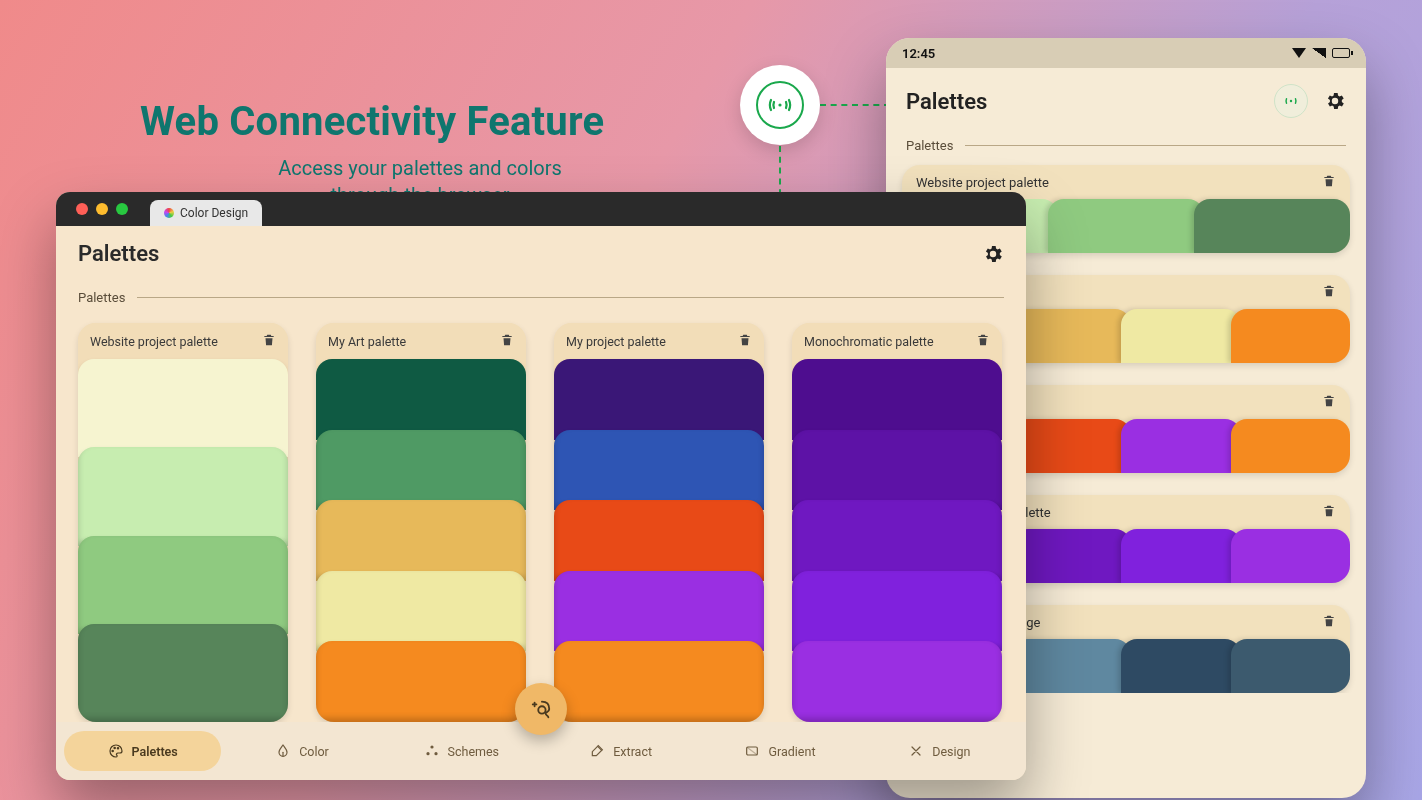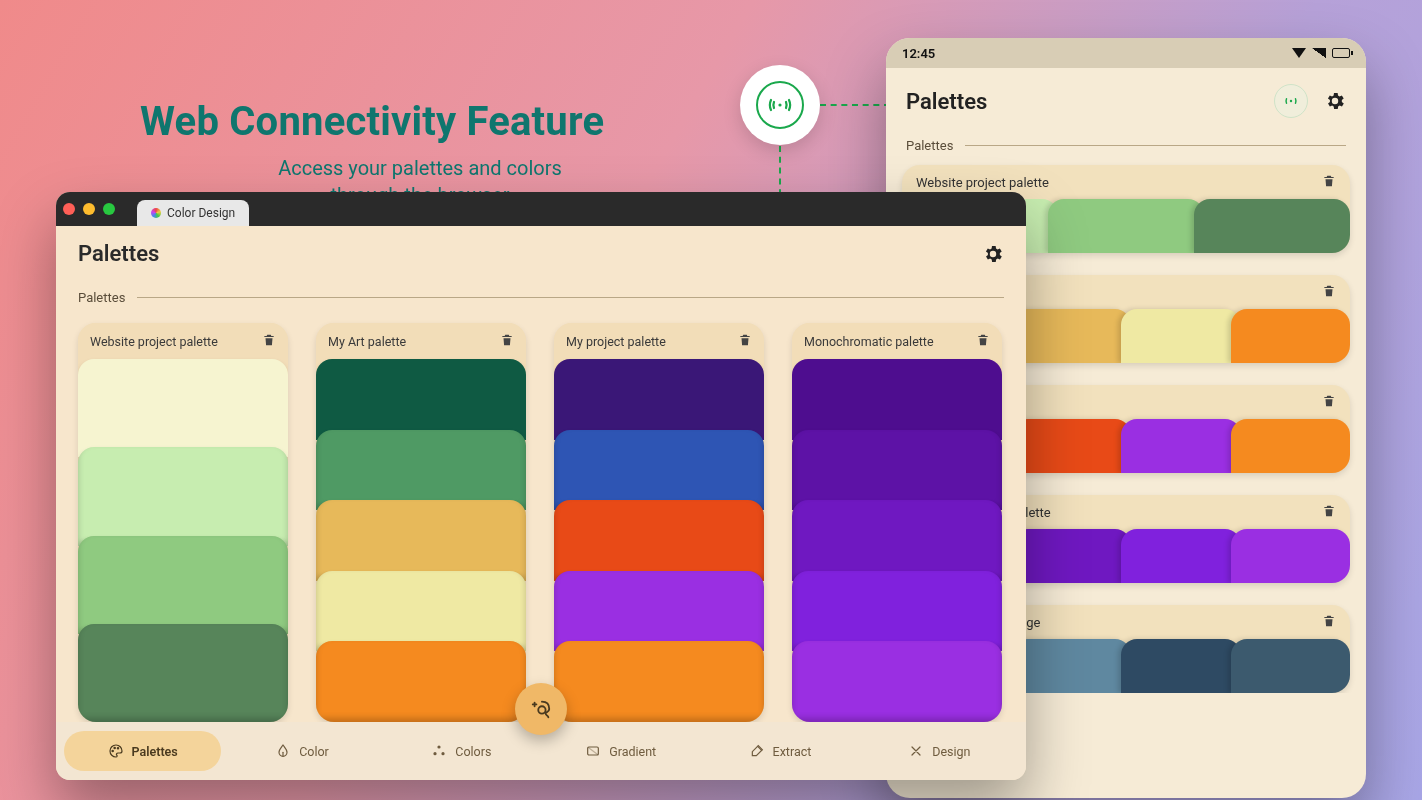--- a/index.html
+++ b/index.html
@@ -54,21 +54,21 @@
     overflow: hidden;
     box-shadow: 0 30px 60px rgba(0,0,0,.35);
     background: #f7e6cc;
     display: flex; flex-direction: column;
     z-index: 10;
   }
   .titlebar {
     height: 34px;
     background: #2a2a2a;
     display: flex; align-items: center;
-    padding: 0 7px;
+    padding: 0 20px;
     gap: 8px;
   }
   .dot { width: 12px; height: 12px; border-radius: 50%; }
   .dot.red    { background: #ff5f57; }
   .dot.yellow { background: #febc2e; }
   .dot.green  { background: #28c840; }
   .tab {
     margin-left: 14px;
     background: #e8e8e8;
     height: 26px;
@@ -444,36 +444,36 @@
           <path d="M12 14v5" stroke-linecap="round"></path>
         </svg>
         <span>Color</span>
       </div>
       <div class="nav-item">
         <svg viewBox="0 0 24 24" fill="currentColor">
           <circle cx="12" cy="6" r="2.4"></circle>
           <circle cx="6" cy="16" r="2.4"></circle>
           <circle cx="18" cy="16" r="2.4"></circle>
         </svg>
-        <span>Colors</span>
+        <span>Schemes</span>
+      </div>
+      <div class="nav-item">
+        <svg viewBox="0 0 24 24" fill="none" stroke="currentColor" stroke-width="1.8" stroke-linecap="round">
+          <path d="M14 4l6 6-9 9H5v-6z"></path>
+          <path d="M13 5l6 6"></path>
+        </svg>
+        <span>Extract</span>
       </div>
       <div class="nav-item">
         <svg viewBox="0 0 24 24" fill="none" stroke="currentColor" stroke-width="1.8">
           <rect x="4" y="6" width="16" height="12" rx="2"></rect>
           <path d="M4 6l16 12" opacity=".4"></path>
         </svg>
         <span>Gradient</span>
       </div>
       <div class="nav-item">
         <svg viewBox="0 0 24 24" fill="none" stroke="currentColor" stroke-width="1.8" stroke-linecap="round">
-          <path d="M14 4l6 6-9 9H5v-6z"></path>
-          <path d="M13 5l6 6"></path>
-        </svg>
-        <span>Extract</span>
-      </div>
-      <div class="nav-item">
-        <svg viewBox="0 0 24 24" fill="none" stroke="currentColor" stroke-width="1.8" stroke-linecap="round">
           <path d="M6 6l12 12M18 6L6 18"></path>
         </svg>
         <span>Design</span>
       </div>
     </div>
 </div>
 
 </body></html>

